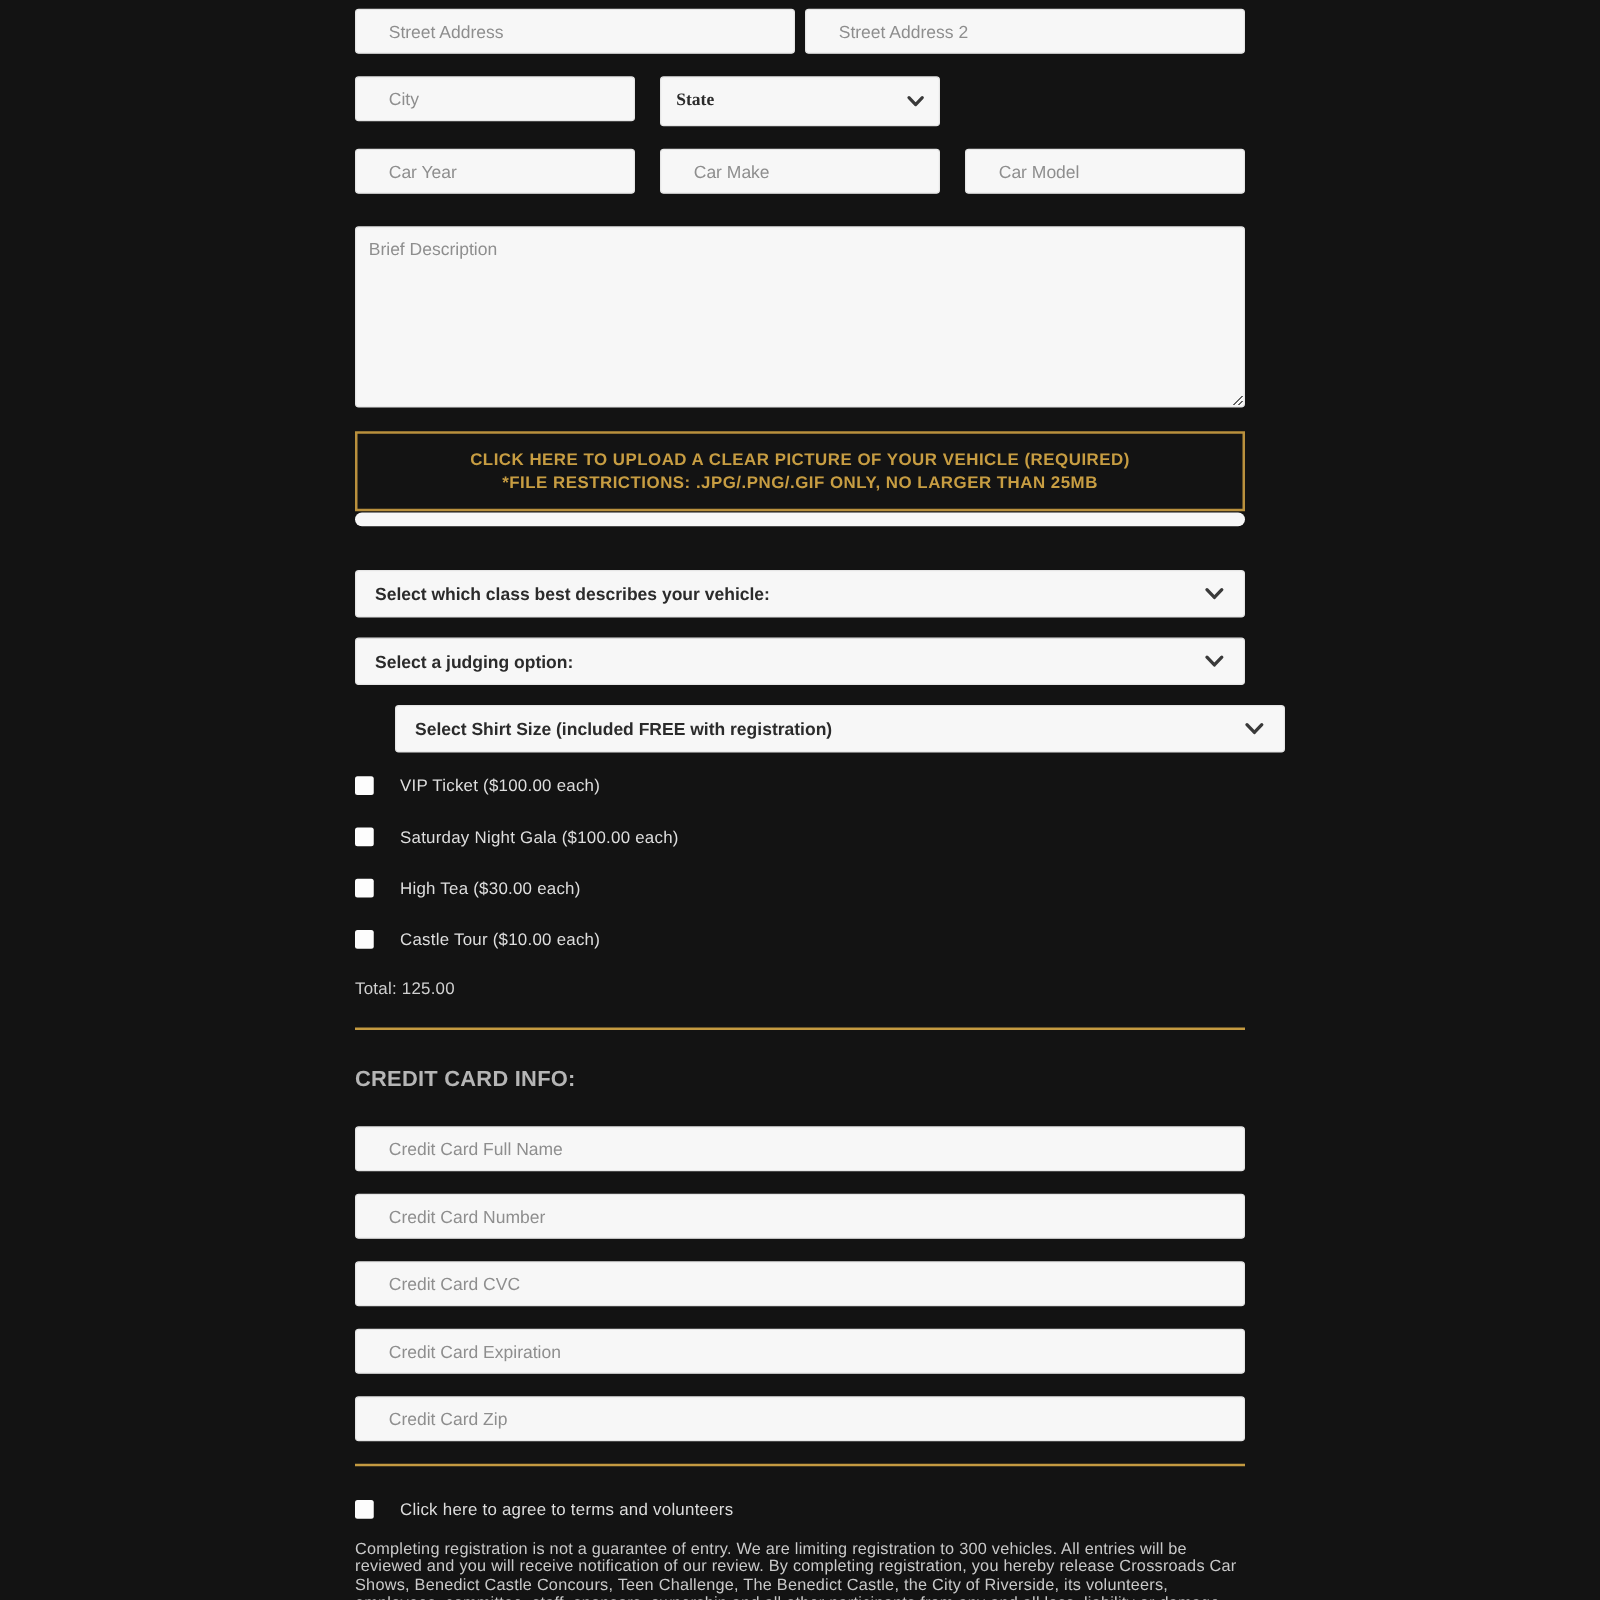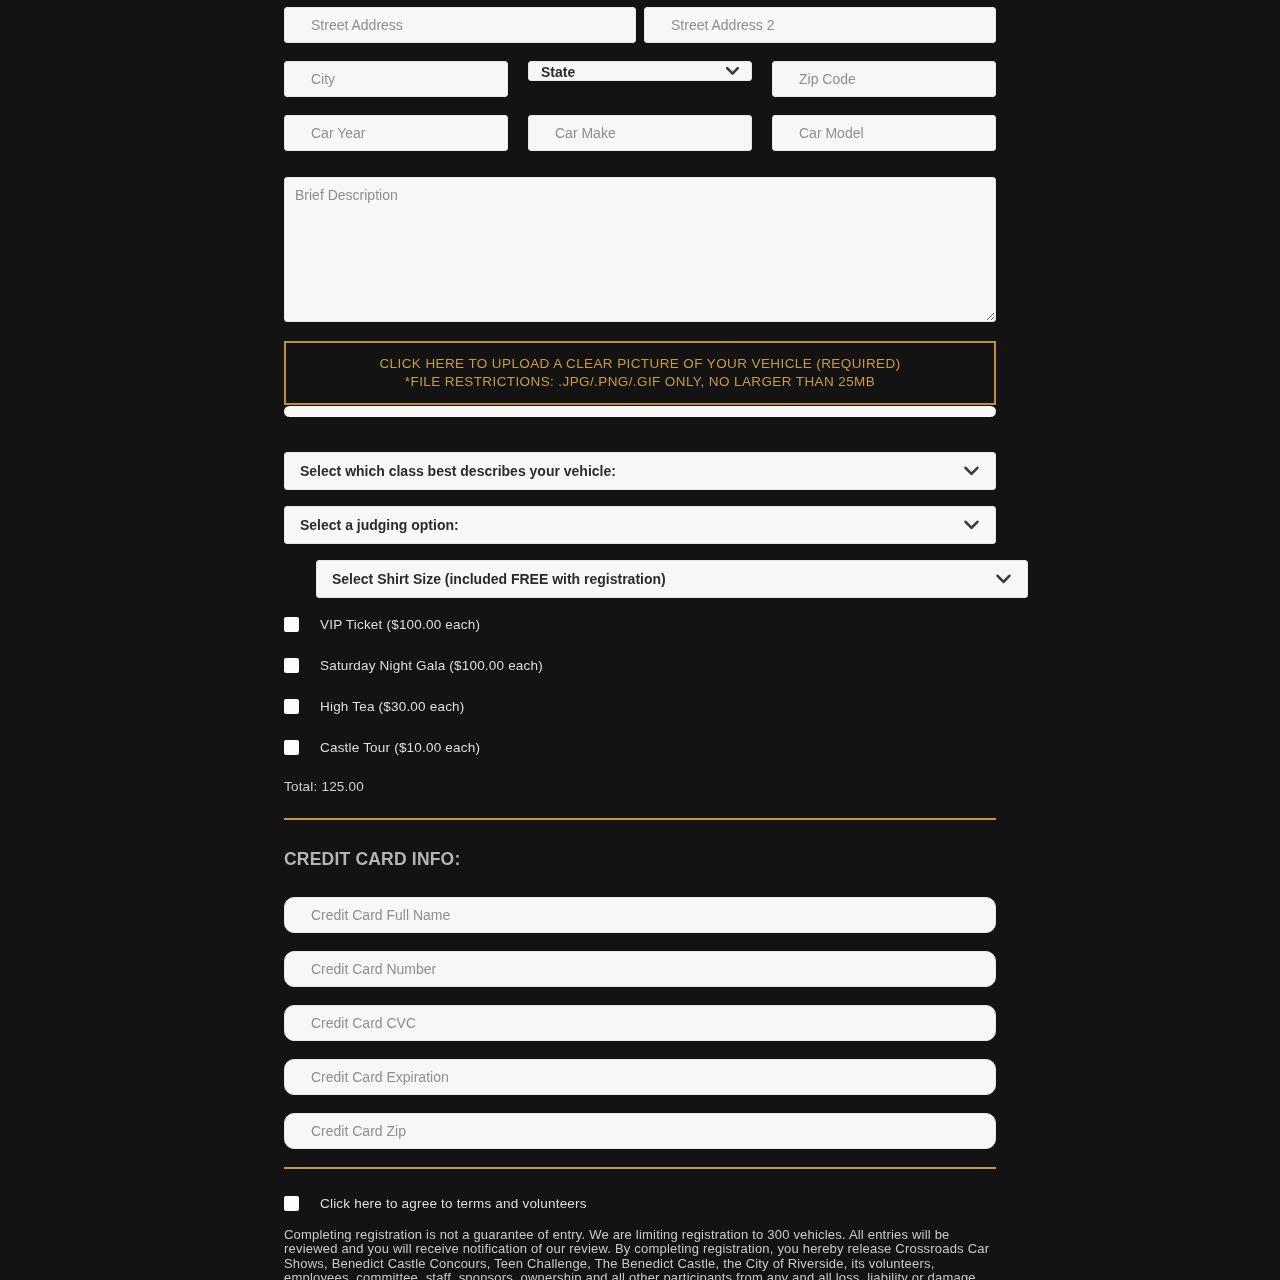--- a/index.html
+++ b/index.html
@@ -25,25 +25,26 @@
     border-radius: 3px;
     padding: 0 26px;
     font-family: "Liberation Sans", sans-serif;
     font-size: 14px; color: #333;
     outline: none;
   }
   .tinput::placeholder, textarea::placeholder { color: #8e8e8e; opacity: 1; }
 
   
   .selectbox {
-    position: relative; height: 20px;
+    position: relative; height: 40px;
     background: #f7f7f7; border: 1px solid #e6e6e6; border-radius: 3px;
-    display: flex; align-items: flex-end;
+    display: flex; align-items: center;
     padding: 0 34px 0 12px;
     cursor: pointer;
+    font-family: Liberation Serif, serif;
   }
   .selectbox .val { font-size: 14px; font-weight: 600; color: #2b2b2b; }
   .selectbox .chev { position: absolute; right: 10px; top: 50%; transform: translateY(-50%); display: flex; }
 
   
   textarea.desc {
     width: 100%; height: 145px;
     background: #f7f7f7; border: 1px solid #e6e6e6; border-radius: 3px;
     padding: 9px 10px; resize: vertical;
     font-family: "Liberation Sans", sans-serif; font-size: 14px; color: #333;
@@ -53,21 +54,21 @@
   
   .upload-btn {
     width: 100%; height: 64px;
     background: transparent;
     border: 2px solid #b9903d;
     color: #c79d42;
     display: flex; flex-direction: column; align-items: center; justify-content: center;
     text-align: center; cursor: pointer;
   }
   .upload-btn .uline {
-    font-size: 13.5px; font-weight: 400; letter-spacing: 0.4px;
+    font-size: 13.5px; font-weight: 700; letter-spacing: 0.4px;
     line-height: 18px; text-transform: uppercase;
   }
   .upload-track {
     width: 100%; height: 11px; margin-top: 1px;
     background: #f7f7f7; border-radius: 6px;
     margin-bottom: 35px;
   }
 
   
   .dropbar {
@@ -94,21 +95,21 @@
   .gold-divider { width: 100%; height: 2px; background: #c49a41; }
   .gold-divider.first { margin-top: 24px; }
   .gold-divider.second { margin-top: 18px; }
 
   .cc-heading {
     margin-top: 29px;
     font-size: 17.5px; font-weight: 700; letter-spacing: 0.2px;
     color: #b5b5b5; text-transform: uppercase;
   }
   .cc-fields { margin-top: 27px; }
-  .cc-fields .tinput { margin-bottom: 18px; border-radius: 10px; }
+  .cc-fields .tinput { margin-bottom: 18px; }
   .cc-fields .tinput:last-child { margin-bottom: 0; }
 
   .terms-row { margin-top: 27px; margin-bottom: 0; }
 
   .disclaimer {
     margin-top: 17px;
     font-size: 13px; line-height: 1.1;
     color: #c9c9c9; letter-spacing: 0.2px;
   }
 </style>
@@ -125,21 +126,20 @@
   <div class="row three">
     <input class="tinput" type="text" placeholder="City" style="">
     <div class="selectbox">
       <span class="val">State</span>
       <span class="chev">
         <svg width="17" height="17" viewBox="0 0 16 16">
             <path d="M3 5.3 L8 10.5 L13 5.3" fill="none" stroke="#3a3a3a" stroke-width="2.4" stroke-linecap="round" stroke-linejoin="round"></path>
           </svg>
       </span>
     </div>
-    <input class="tinput" type="text" placeholder="Zip Code" style="">
   </div>
 
   <div class="row three last">
     <input class="tinput" type="text" placeholder="Car Year" style="">
     <input class="tinput" type="text" placeholder="Car Make" style="">
     <input class="tinput" type="text" placeholder="Car Model" style="">
   </div>
 
   <textarea class="desc" placeholder="Brief Description" style=""></textarea>
 

